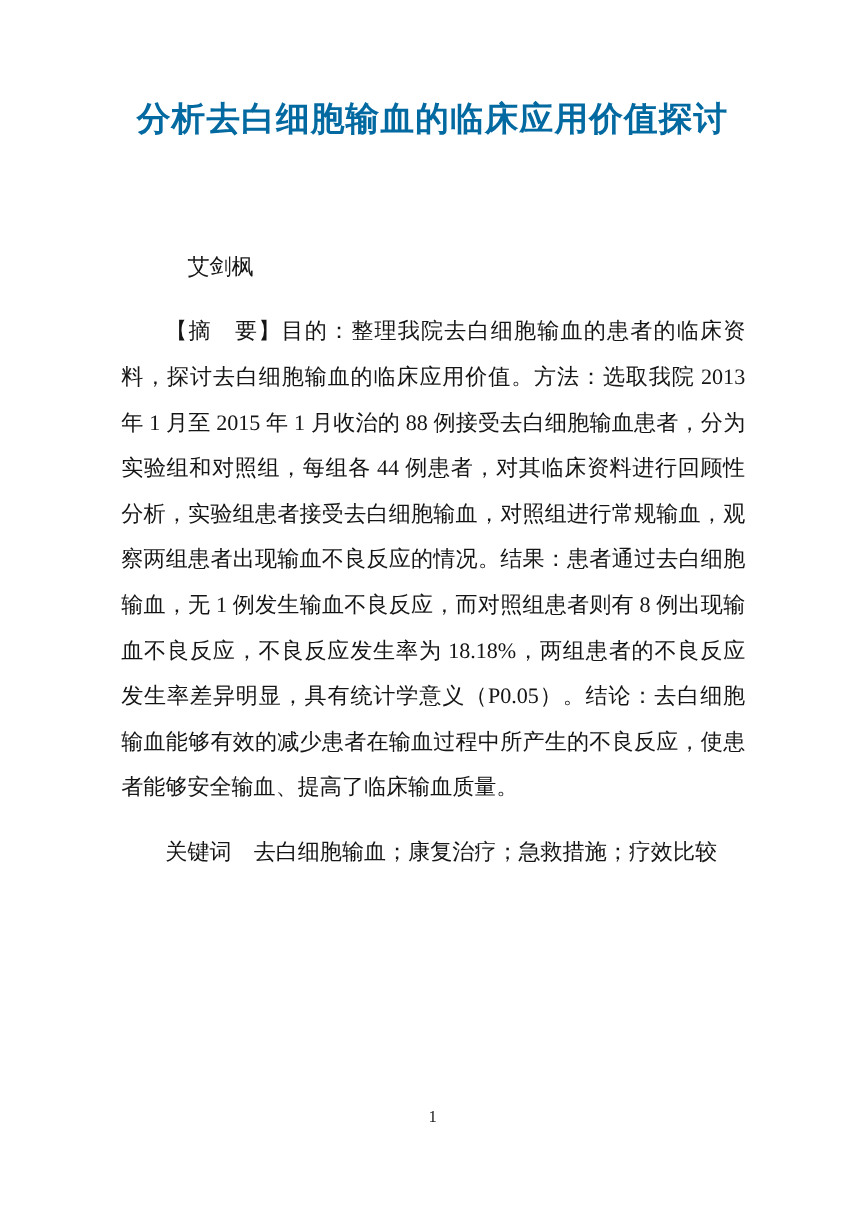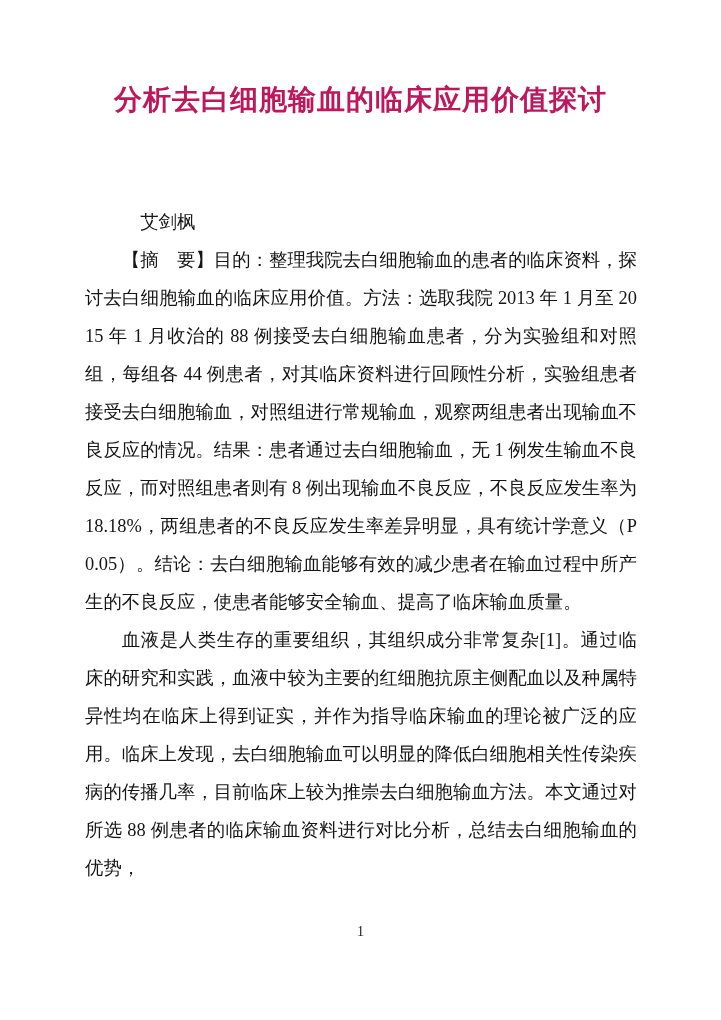--- a/index.html
+++ b/index.html
@@ -17,31 +17,31 @@
     color: #151515;
   }
   .doc-title {
     margin: 0;
     padding-top: 80px;
     text-align: center;
     font-size: 28px;
     line-height: 40px;
     font-weight: bold;
     letter-spacing: 1px;
-    color: #be185d;
+    color: #0369a1;
   }
   .content {
     margin: 0 84px 0 85px; 
     font-size: 18.4px;
     line-height: 38px;
     text-align: justify;
     text-justify: inter-ideograph;
   }
   .content p {
-    margin: 0;
+    margin: 16px;
     word-break: break-all;
   }
   .author-line {
     margin-top: 83px !important;
     text-indent: 3em;
   }
   .affiliation-line {
     text-indent: 3em;
   }
   .para {
@@ -65,20 +65,20 @@
 
   <h1 class="doc-title">分析去白细胞输血的临床应用价值探讨</h1>
 
   <div class="content">
 
     <p class="author-line">艾剑枫</p>
 
 
     <p class="para">【摘　要】目的：整理我院去白细胞输血的患者的临床资料，探讨去白细胞输血的临床应用价值。方法：选取我院 2013 年 1 月至 2015 年 1 月收治的 88 例接受去白细胞输血患者，分为实验组和对照组，每组各 44 例患者，对其临床资料进行回顾性分析，实验组患者接受去白细胞输血，对照组进行常规输血，观察两组患者出现输血不良反应的情况。结果：患者通过去白细胞输血，无 1 例发生输血不良反应，而对照组患者则有 8 例出现输血不良反应，不良反应发生率为 18.18%，两组患者的不良反应发生率差异明显，具有统计学意义（P0.05）。结论：去白细胞输血能够有效的减少患者在输血过程中所产生的不良反应，使患者能够安全输血、提高了临床输血质量。</p>
 
+    <p class="para">关键词　去白细胞输血；康复治疗；急救措施；疗效比较</p>
 
-    <p class="para">血液是人类生存的重要组织，其组织成分非常复杂[1]。通过临床的研究和实践，血液中较为主要的红细胞抗原主侧配血以及种属特异性均在临床上得到证实，并作为指导临床输血的理论被广泛的应用。临床上发现，去白细胞输血可以明显的降低白细胞相关性传染疾病的传播几率，目前临床上较为推崇去白细胞输血方法。本文通过对所选 88 例患者的临床输血资料进行对比分析，总结去白细胞输血的优势，</p>
 
   </div>
 
   <div class="page-number">1</div>
 
 </div>
 
 </body></html>

